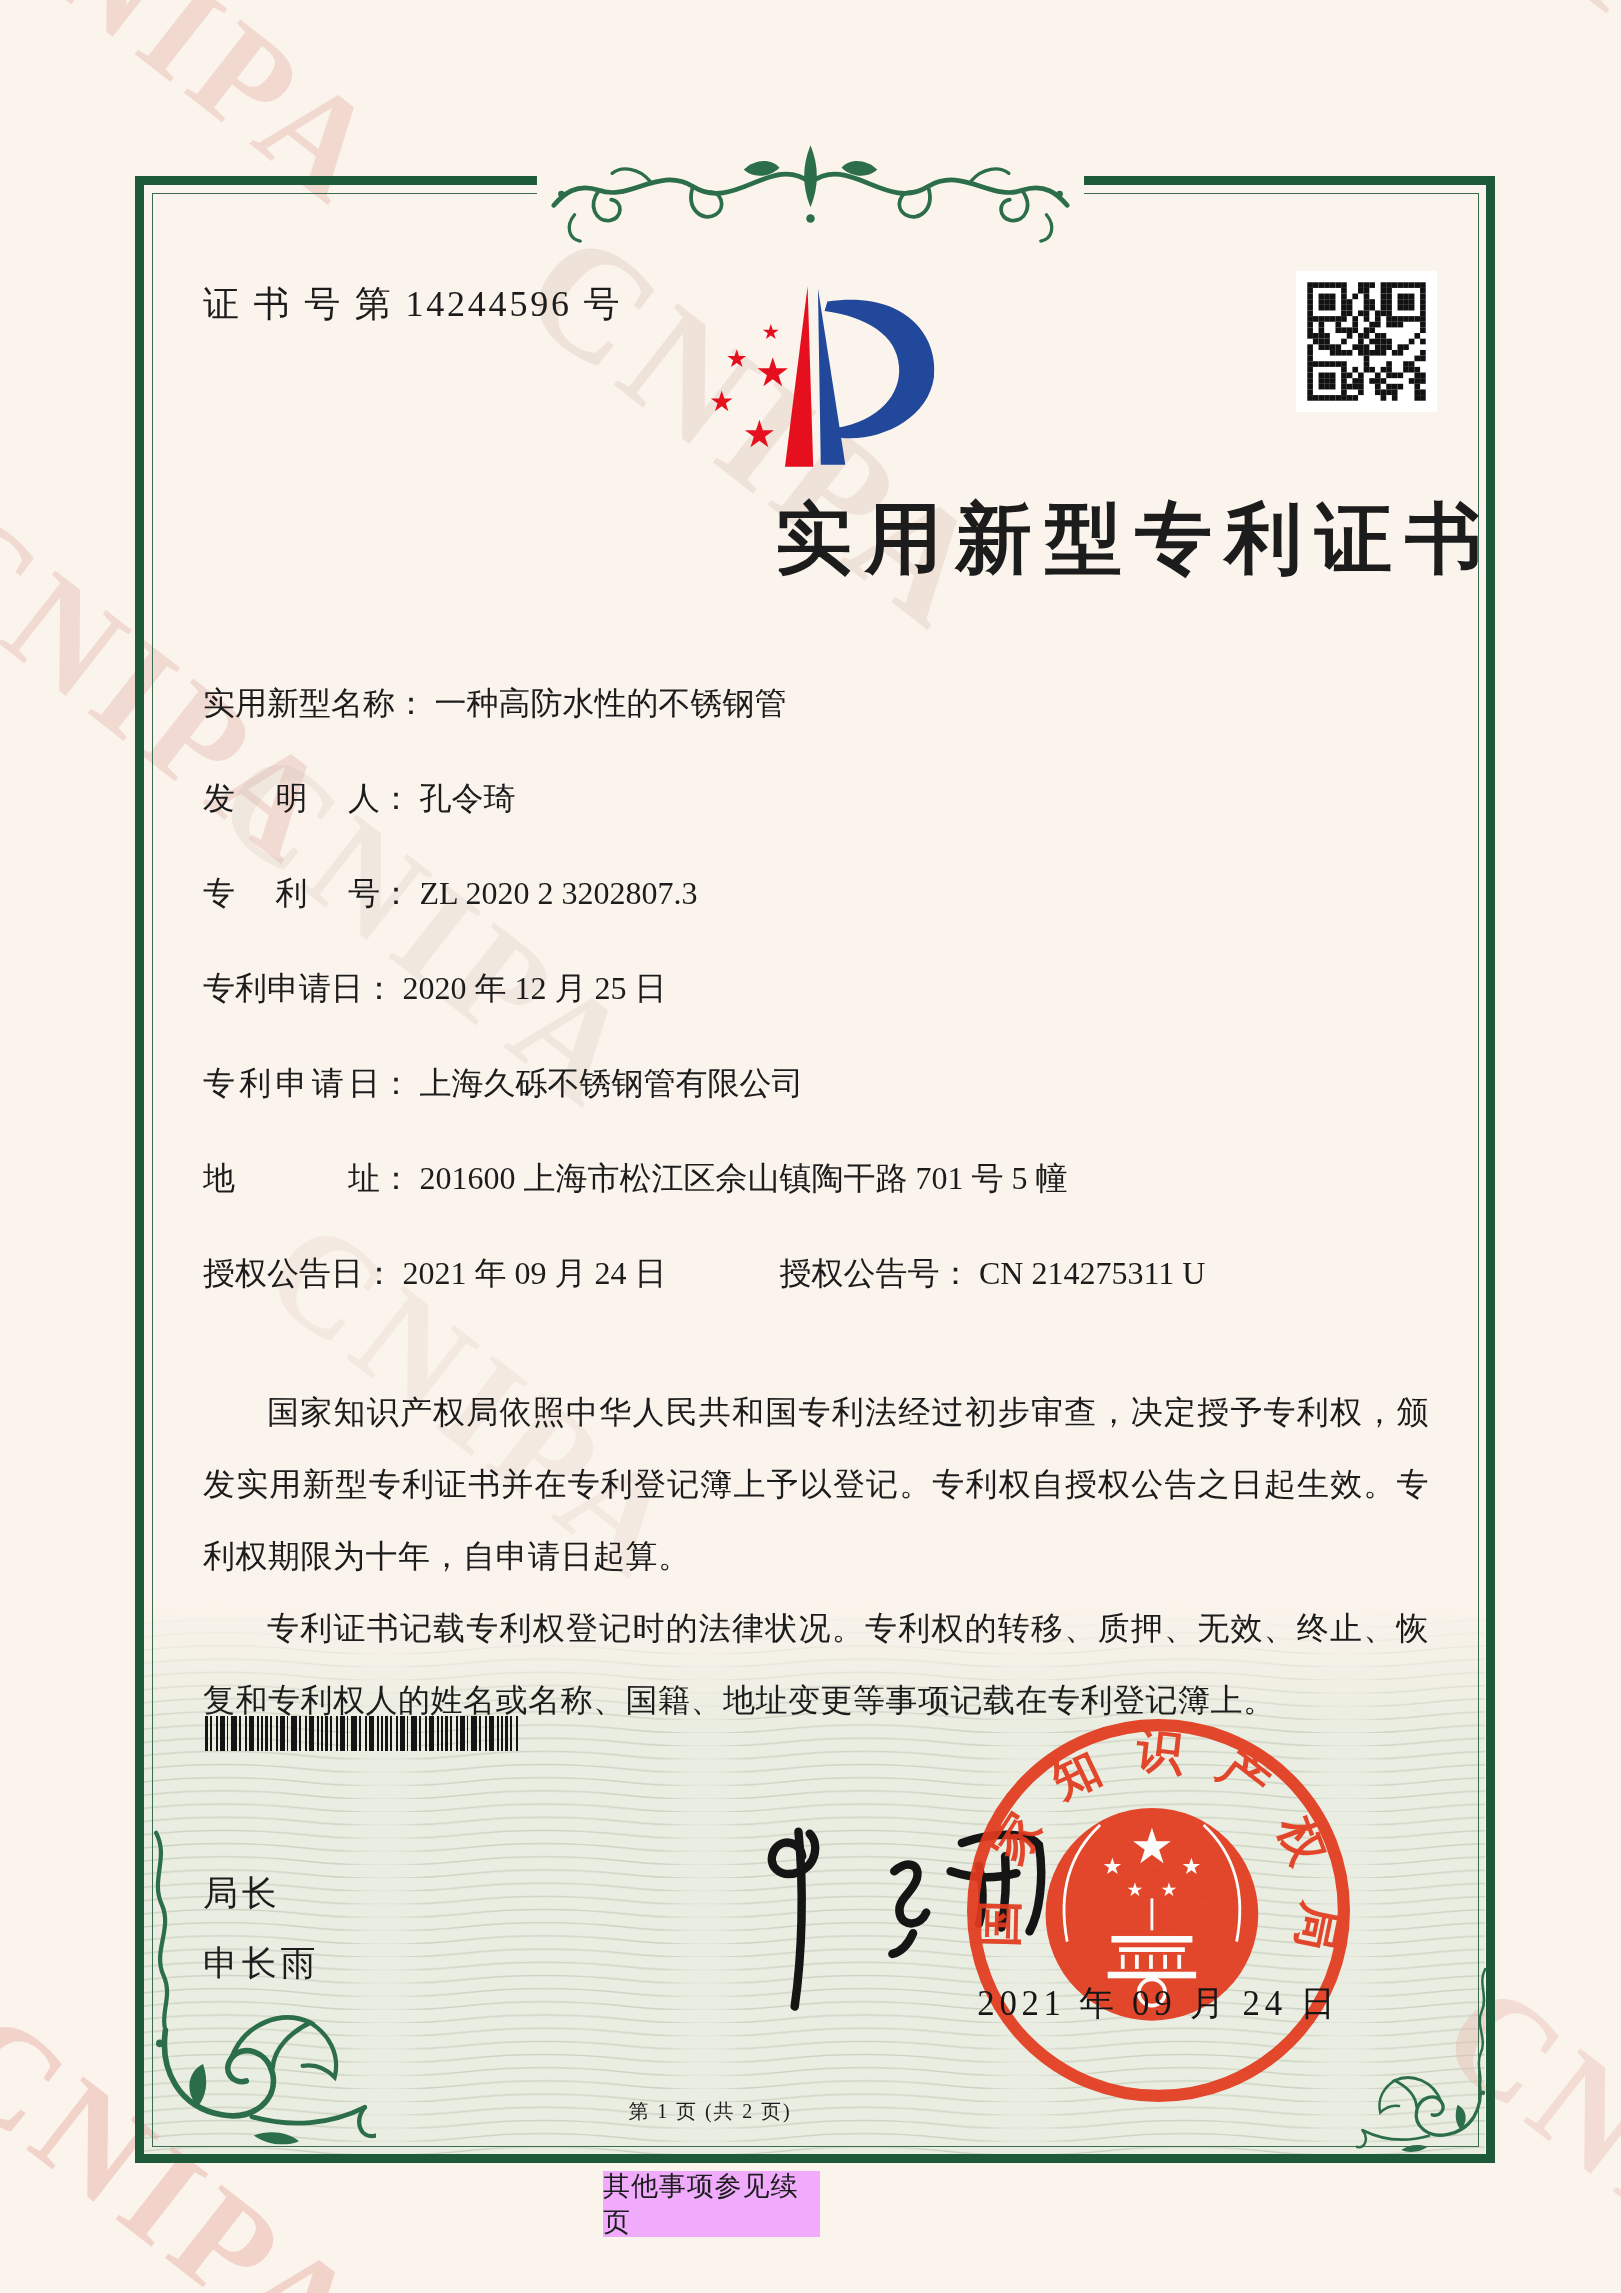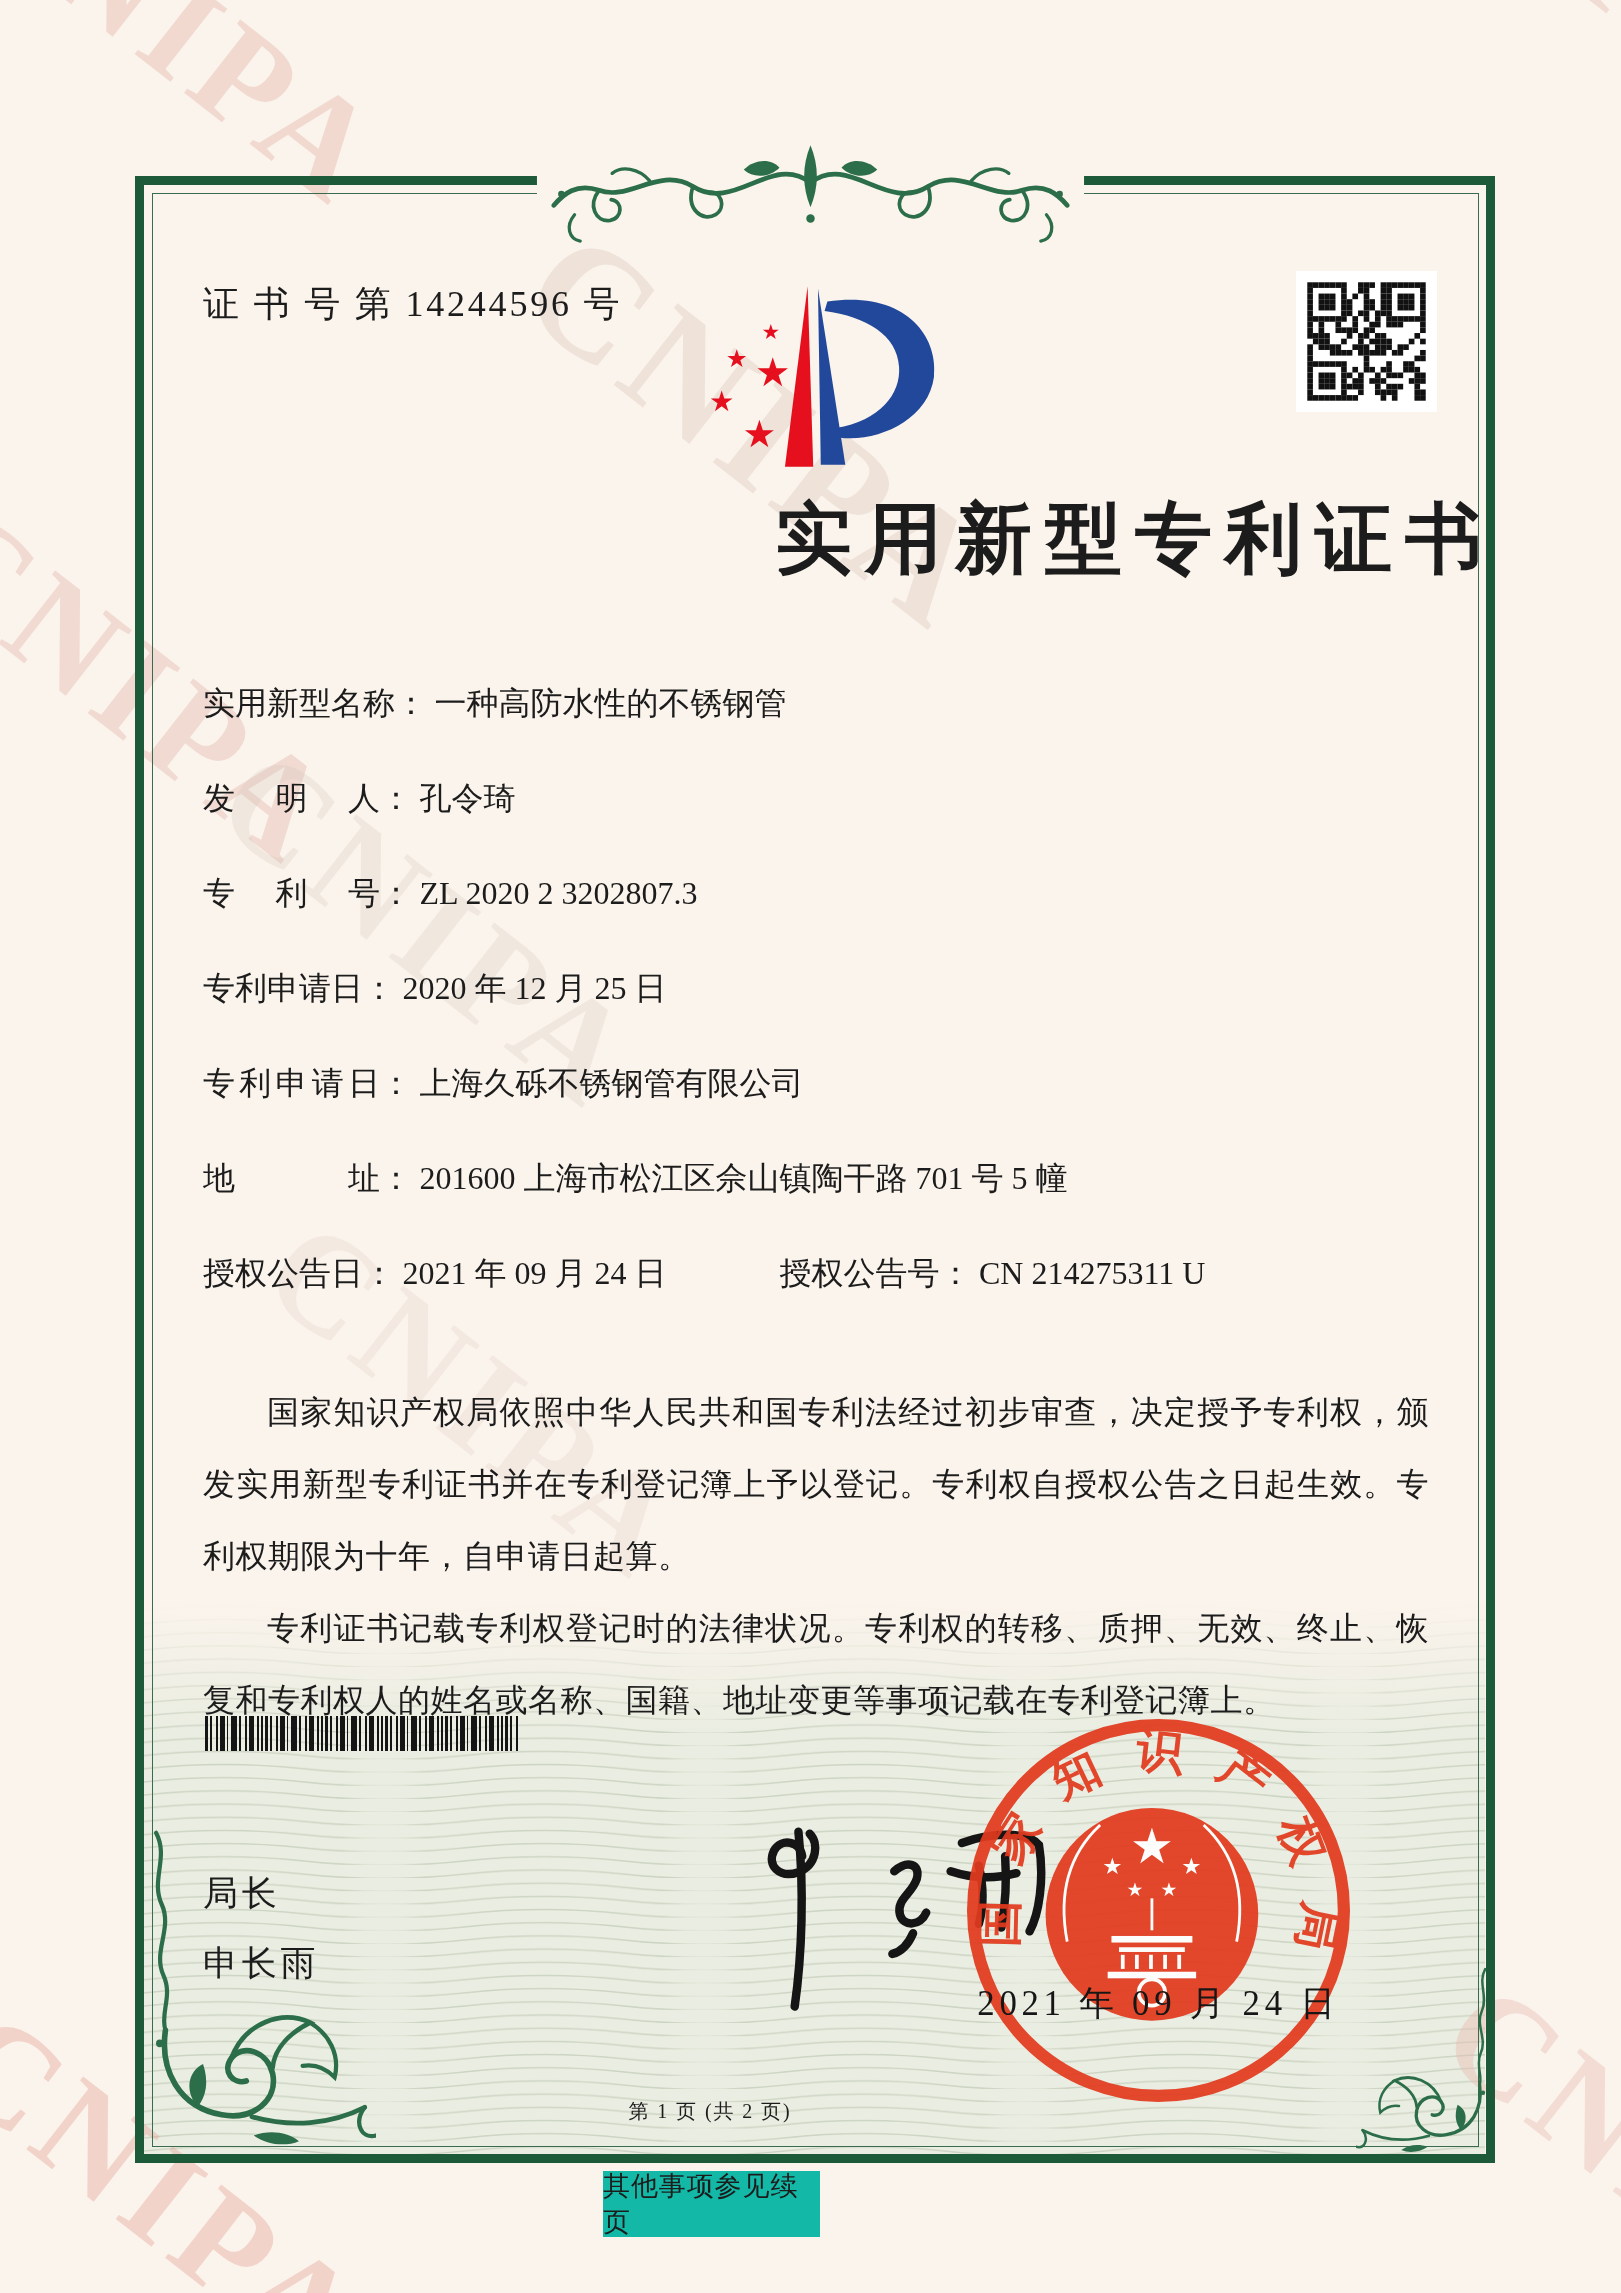--- a/index.html
+++ b/index.html
@@ -54,21 +54,21 @@
 
   .qr{position:absolute;left:1296px;top:271px;width:141px;height:141px;background:#fff;z-index:5;}
 
   .logosvg{position:absolute;left:701px;top:277px;z-index:5;}
   .ornament{position:absolute;left:508px;top:132px;z-index:5;}
   .cornerBL{position:absolute;left:141px;top:1825px;z-index:5;}
   .cornerBR{position:absolute;left:1356px;top:1964px;z-index:5;}
 
   .footerpage{position:absolute;left:517px;top:2098px;width:386px;text-align:center;font-size:20px;
               letter-spacing:1.9px;z-index:5;}
-  .contnote{position:absolute;left:603px;top:2171px;width:217px;height:66px;background:#14b8a6;
+  .contnote{position:absolute;left:603px;top:2171px;width:217px;height:66px;background:#f0abfc;
             display:flex;align-items:center;justify-content:center;font-size:27px;letter-spacing:0.9px;z-index:5;}
 </style>
 </head>
 <body>
 
 <div id="page">
 
   <span class="wm" style="left:-66px;top:-56px;font-size:141px;color:rgba(228,184,174,0.45);">CNIPA</span>
   <span class="wm" style="left:1469px;top:-47px;font-size:141px;color:rgba(228,184,174,0.40);">CNIPA</span>
   <span class="wm" style="left:490px;top:339px;font-size:158px;color:rgba(216,192,182,0.35);">CNIPA</span>

